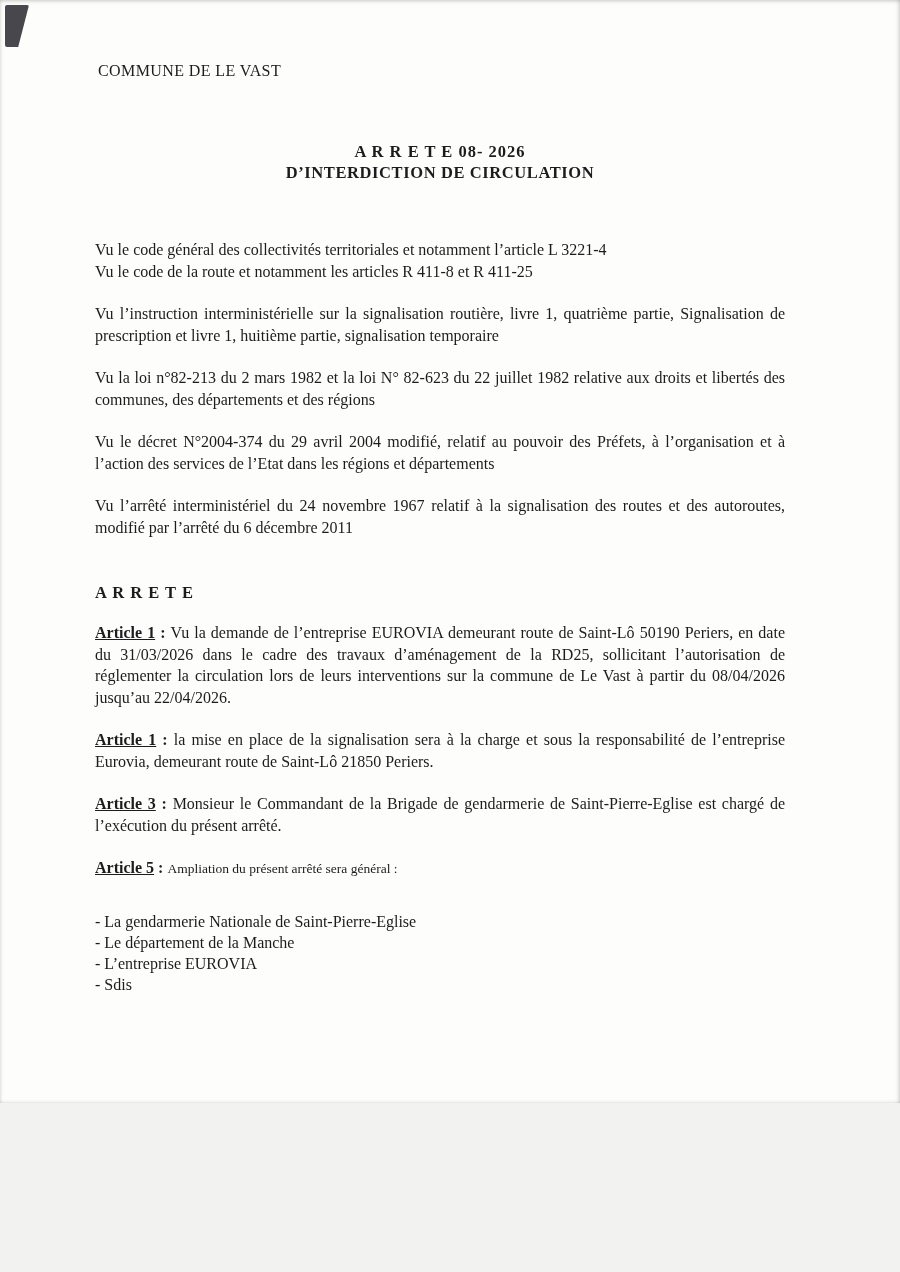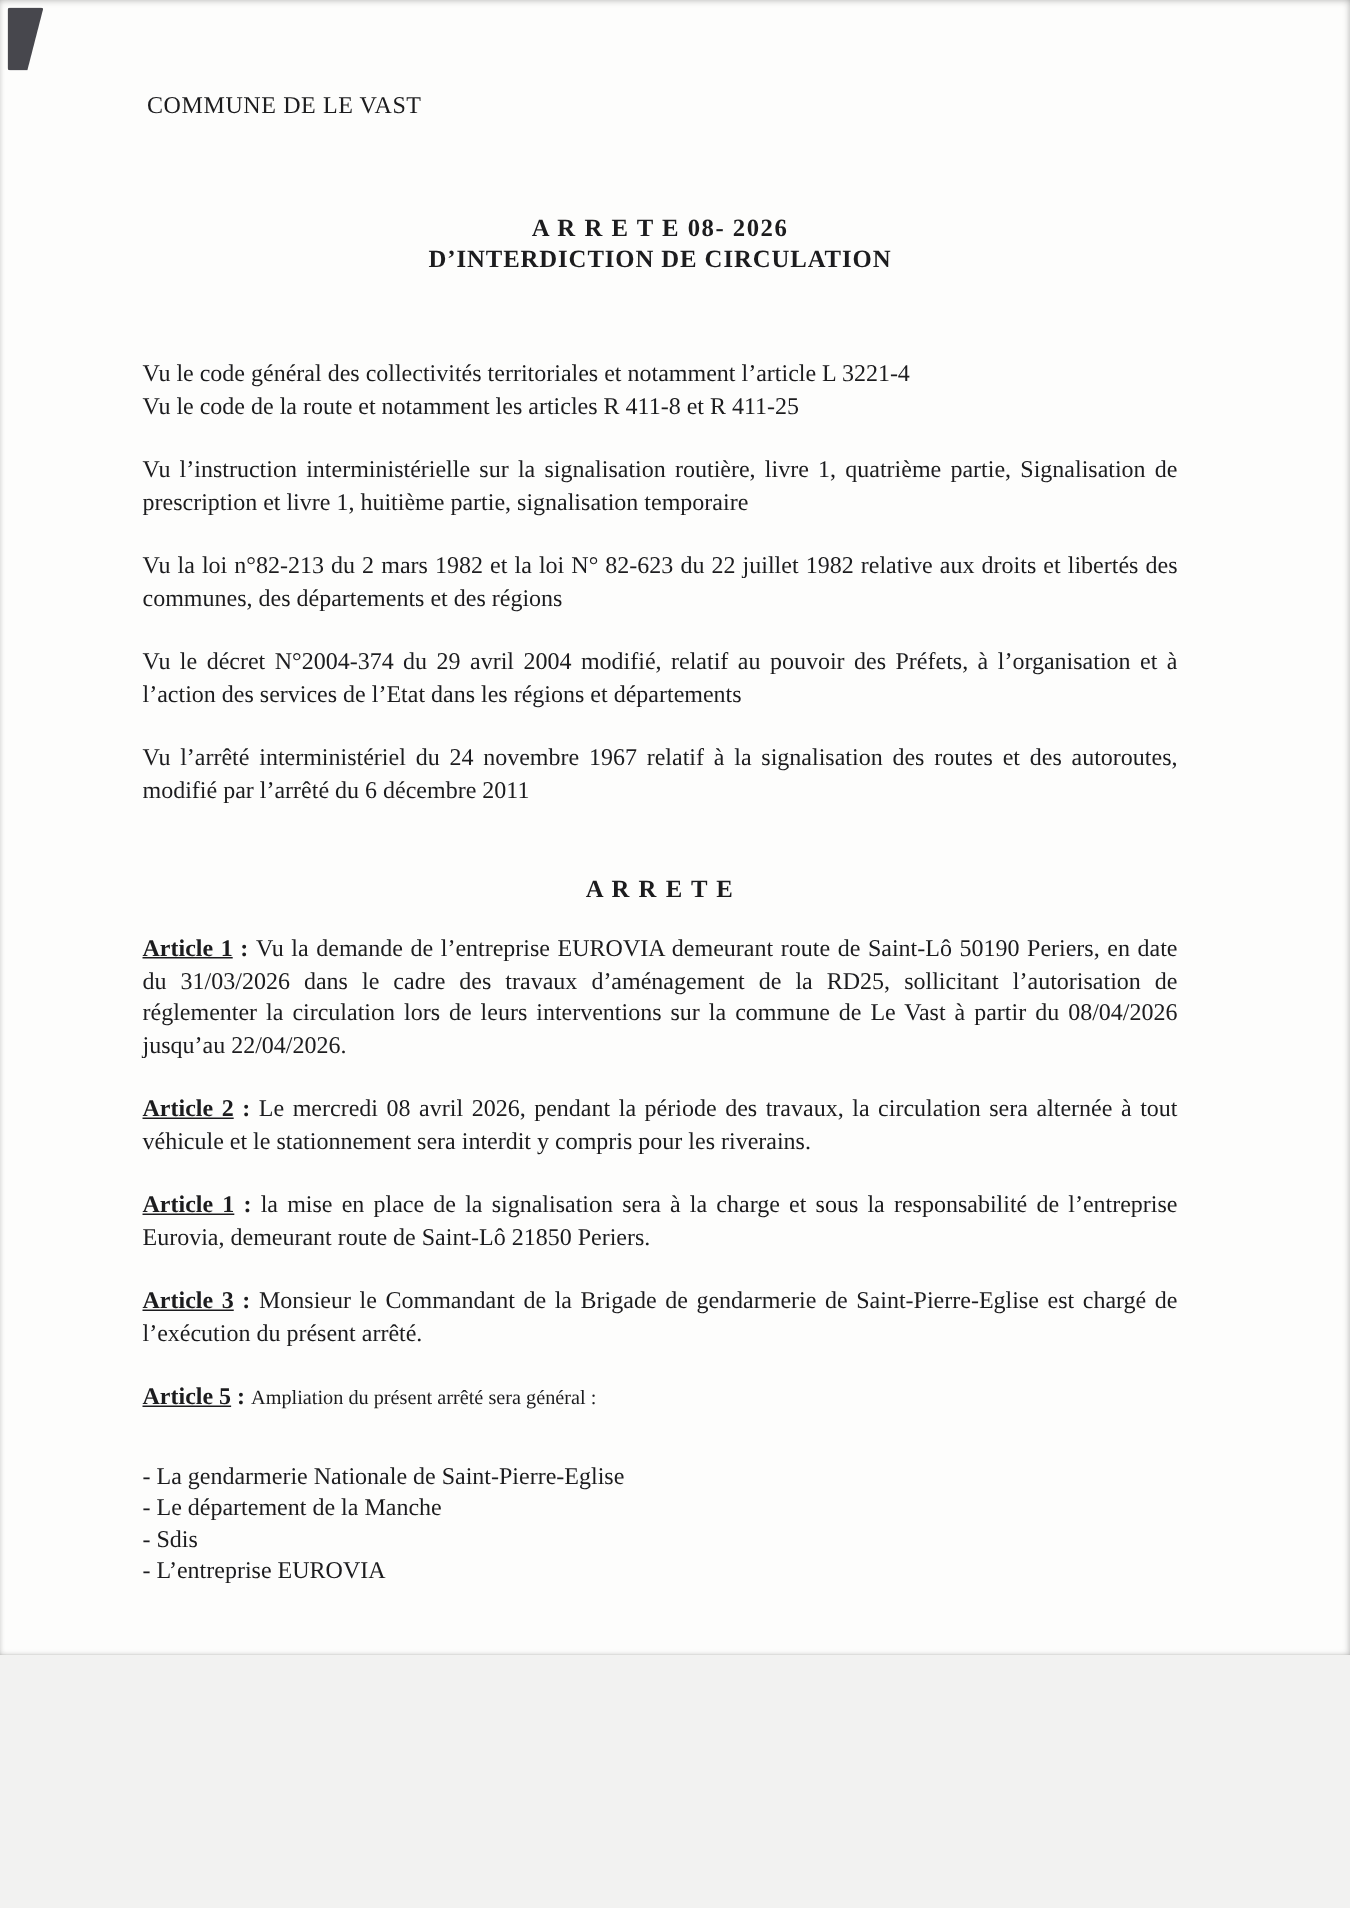--- a/index.html
+++ b/index.html
@@ -57,21 +57,21 @@
     margin-top: 1px;
   }
   .para {
     font-size: 16px;
     line-height: 21.5px;
     text-align: justify;
     margin: 0 0 21px 0;
     white-space: pre-line;
   }
   .arrete-heading {
-    text-align: center;
+    text-align: left;
     font-weight: bold;
     font-size: 16.5px;
     letter-spacing: 1px;
     margin: 45px 0 19px 0;
   }
   .article { white-space: normal; }
   .article-label {
     font-weight: bold;
     text-decoration: underline;
   }
@@ -137,31 +137,30 @@
         <p class="para">Vu l’instruction interministérielle sur la signalisation routière, livre 1, quatrième partie, Signalisation de prescription et livre 1, huitième partie, signalisation temporaire</p>
         <p class="para">Vu la loi n°82-213 du 2 mars 1982 et la loi N° 82-623 du 22 juillet 1982 relative aux droits et libertés des communes, des départements et des régions</p>
         <p class="para">Vu le décret N°2004-374 du 29 avril 2004 modifié, relatif au pouvoir des Préfets, à l’organisation et à l’action des services de l’Etat dans les régions et départements</p>
         <p class="para">Vu l’arrêté interministériel du 24 novembre 1967 relatif à la signalisation des routes et des autoroutes, modifié par l’arrêté du 6 décembre 2011</p>
       </div>
 
     <div class="arrete-heading">A R R E T E</div>
 
     <div class="articles">
         <p class="para article"><span class="article-label">Article 1</span><span class="article-sep"> : </span><span class="article-text">Vu la demande de l’entreprise EUROVIA demeurant route de Saint-Lô 50190 Periers, en date du 31/03/2026 dans le cadre des travaux d’aménagement de la RD25, sollicitant l’autorisation de réglementer la circulation lors de leurs interventions sur la commune de Le Vast à partir du 08/04/2026 jusqu’au 22/04/2026.</span></p>
-        <p class="para article"><span class="article-label">Article 2</span><span class="article-sep"> : </span><span class="article-text">Le mercredi 08 avril 2026, pendant la période des travaux, la circulation sera alternée à tout véhicule et le stationnement sera interdit y compris pour les riverains.</span></p>
         <p class="para article"><span class="article-label">Article 1</span><span class="article-sep"> : </span><span class="article-text">la mise en place de la signalisation sera à la charge et sous la responsabilité de l’entreprise Eurovia, demeurant route de Saint-Lô 21850 Periers.</span></p>
         <p class="para article"><span class="article-label">Article 3</span><span class="article-sep"> : </span><span class="article-text">Monsieur le Commandant de la Brigade de gendarmerie de Saint-Pierre-Eglise est chargé de l’exécution du présent arrêté.</span></p>
         <p class="para article"><span class="article-label">Article 5</span><span class="article-sep"> : </span><span class="article-text small">Ampliation du présent arrêté sera général :</span></p>
       </div>
 
     <div class="recipients">
         <p class="recipient-line">-  La gendarmerie Nationale de Saint-Pierre-Eglise</p>
         <p class="recipient-line">- Le département de la Manche</p>
+        <p class="recipient-line">- L’entreprise EUROVIA</p>
         <p class="recipient-line">- Sdis</p>
-        <p class="recipient-line">- L’entreprise EUROVIA</p>
       </div>
 
   </div>
 
   <div class="dashed-line"></div>
   <div class="artifact-bottom-left"></div>
 
 </div>
 
 </body></html>

